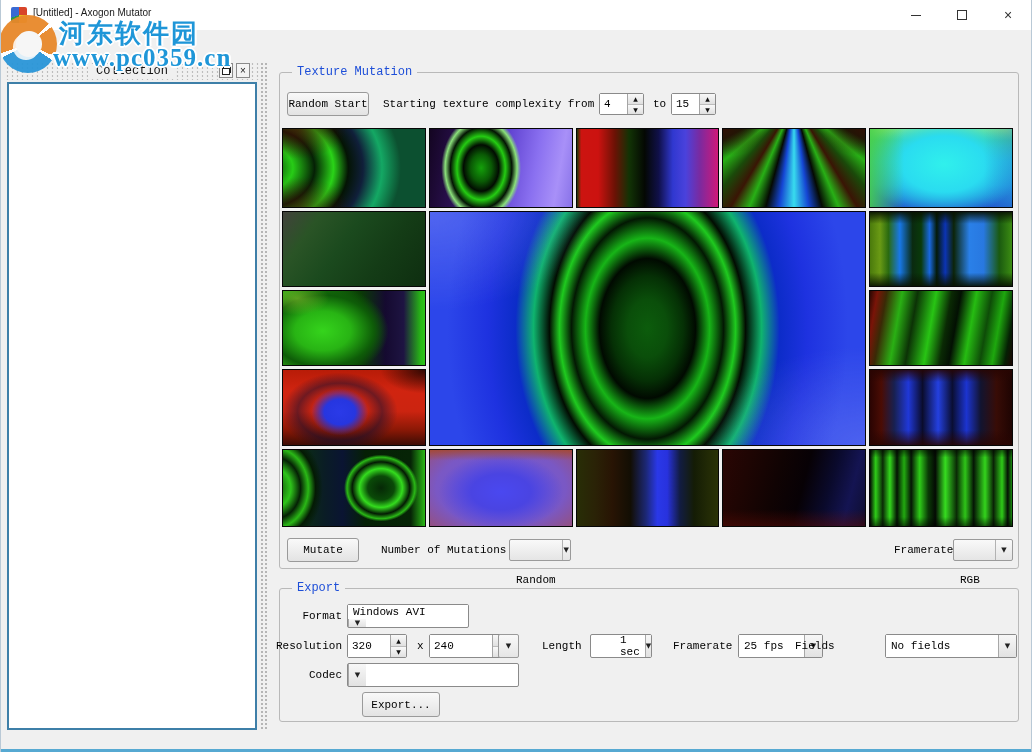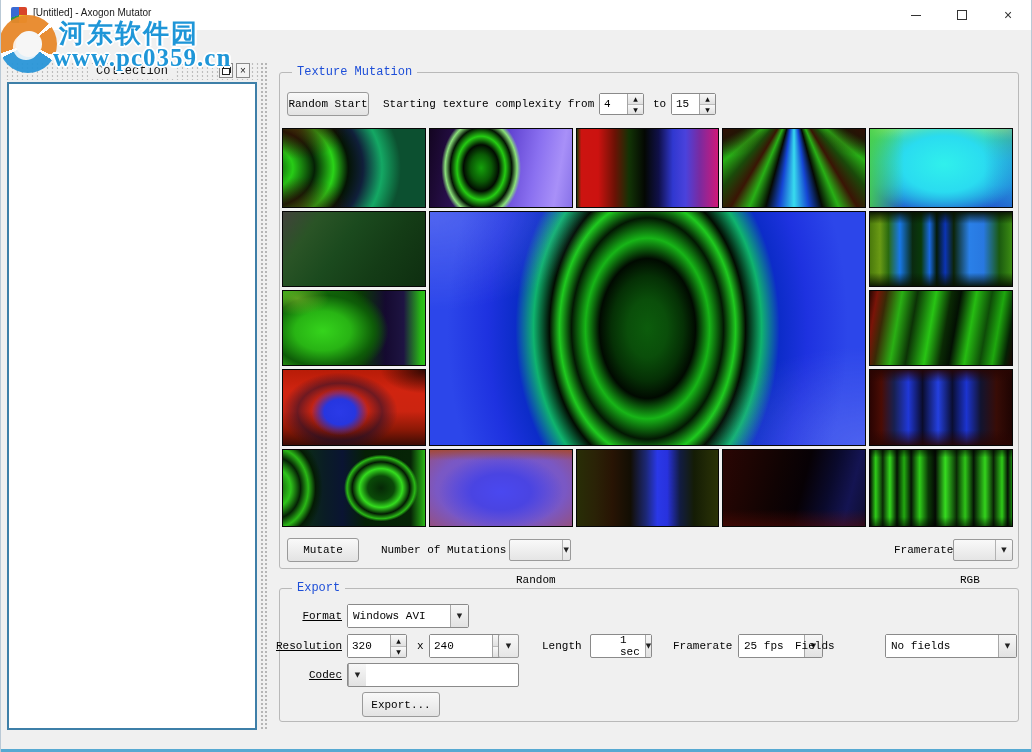--- a/index.html
+++ b/index.html
@@ -37,21 +37,21 @@
   .collection-list { position:absolute; left:6px; top:82px; width:250px; height:648px; background:#fff;
     border:2px solid #3e7fa8; }
   .splitter { position:absolute; left:259px; top:62px; width:7px; height:669px;
     background-image:radial-gradient(#b5b5b5 1px, rgba(0,0,0,0) 1.2px); background-size:4px 4px; }
   
   .group { position:absolute; border:1px solid #b9b9b9; border-radius:3px; }
   .legend { position:absolute; top:-8px; left:12px; background:#f0f0f0; padding:0 5px;
     font:12px "Liberation Mono","DejaVu Sans Mono",monospace; color:#1d4ed8; }
   
   .lbl { position:absolute; font:11px "Liberation Mono","DejaVu Sans Mono",monospace; color:#000; white-space:nowrap; }
-  .rlabel { text-align:right;text-decoration:underline; }
+  .rlabel { text-align:right; }
   .btn { position:absolute; background:linear-gradient(#f9f9f9,#e3e3e3); border:1px solid #9a9a9a; border-radius:3px;
     font:11px "Liberation Mono","DejaVu Sans Mono",monospace; color:#000; display:flex; align-items:center; justify-content:center; }
   .combo-btn { position:absolute; display:flex; align-items:stretch; background:linear-gradient(#f9f9f9,#e5e5e5);
     border:1px solid #9a9a9a; border-radius:2px; }
   .combo-btn .txt { flex:1; display:flex; align-items:center; padding:0 6px;
     font:11px "Liberation Mono","DejaVu Sans Mono",monospace;margin-top:40px; }
   .combo-btn .arr { width:17px; border-left:1px solid #b2b2b2; display:flex; align-items:center; justify-content:center;
     font-size:7px; color:#222; font-family:"DejaVu Sans",sans-serif; }
   .combo-field { position:absolute; display:flex; align-items:stretch; background:#fff; border:1px solid #8a8a8a; border-radius:2px; }
   .combo-field .txt { flex:1; display:flex; align-items:center; padding:0 5px; background:#fff;
@@ -166,21 +166,21 @@
   <div class="combo-btn" style="left:952px; top:539px; width:60px; height:22px;">
     <span class="txt">RGB</span>
     <span class="arr">▼</span>
   </div>
 
   <div class="group" style="left:278px; top:588px; width:740px; height:134px;">
     <span class="legend">Export</span>
   </div>
 
   <div class="lbl rlabel" style="left:271px; top:610px; width:70px;">Format</div>
-  <div class="combo-field" style="left:346px; top:604px; width:122px; height:24px;">
+  <div class="combo-field" style="left:346px; top:604px; width:122px; height:24px;flex-direction:column;">
     <span class="txt">Windows AVI</span>
     <span class="arr">▼</span>
   </div>
 
   <div class="lbl rlabel" style="left:271px; top:640px; width:70px;">Resolution</div>
   <div class="spin" style="left:346px; top:634px; width:60px; height:24px;">
     <input value="320" style="">
     <span class="btns">
         <span>▲</span>
         <span>▼</span>

